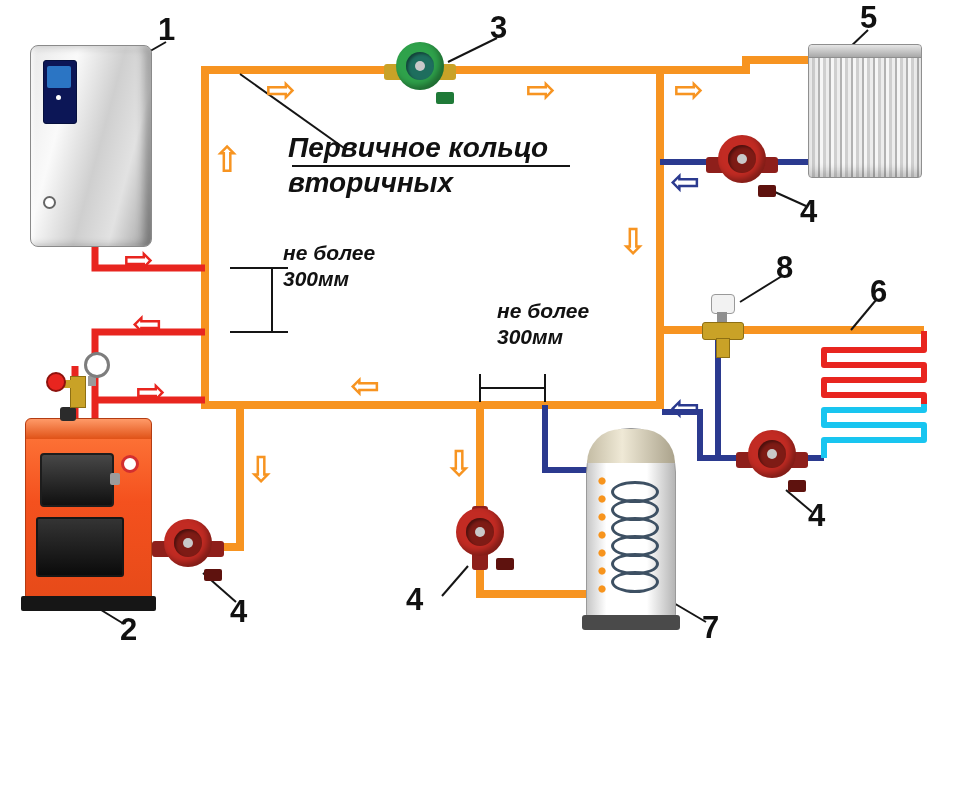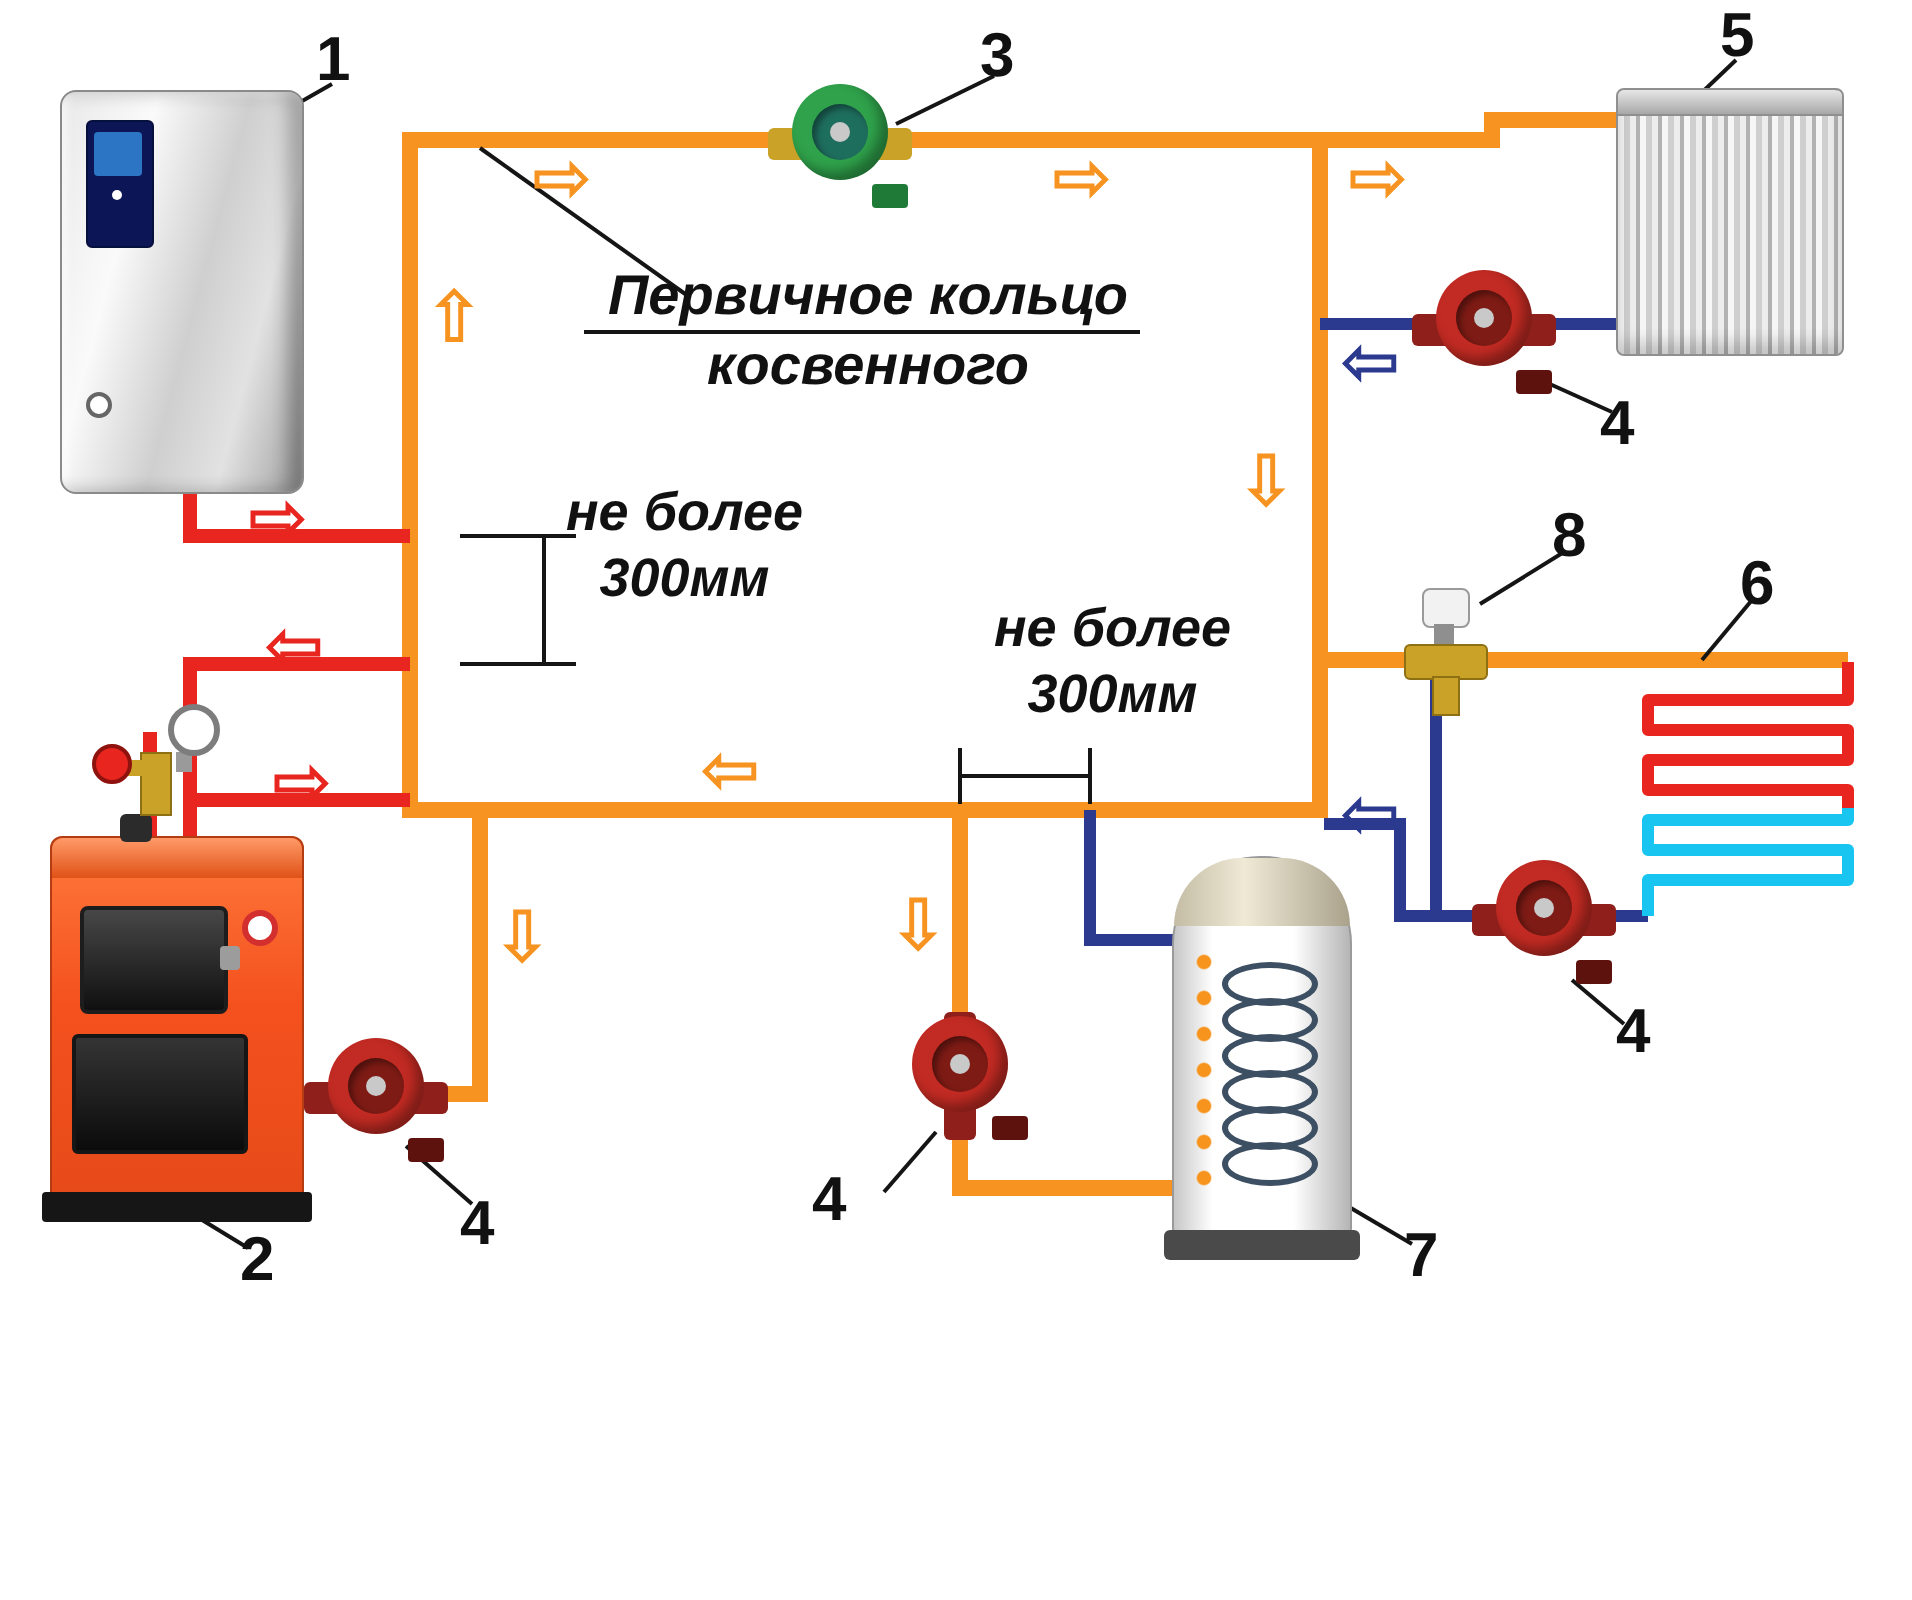--- a/index.html
+++ b/index.html
@@ -21,22 +21,22 @@
          font-weight:bold;user-select:none;}
   .ar-o{color:var(--arrow-orange,#F79421);}
   .ar-r{color:var(--arrow-red,#E8251F);}
   .ar-b{color:var(--arrow-blue,#2B3A8F);}
 
   
   .callout{position:absolute;font-size:31px;font-weight:bold;color:#111;}
 
   
   .note{position:absolute;font-weight:bold;font-style:italic;color:#111;}
-  .ring-title{left:288px;top:130px;width:292px;text-align:center;font-size:28px;line-height:1.25;}
-  .dim-note{font-size:27px;line-height:1.22;text-align:center;}
+  .ring-title{left:288px;top:130px;width:292px;text-align:left;font-size:28px;line-height:1.25;}
+  .dim-note{font-size:21px;line-height:1.22;}
   .dim1{left:283px;top:240px;}
   .dim2{left:497px;top:298px;}
 
   .legend{position:absolute;left:45px;top:650px;width:866px;text-align:center;
           font-size:27px;font-weight:bold;font-style:italic;color:#111;line-height:1.3;}
 
   
   .comp{position:absolute;}
 
   
@@ -286,21 +286,21 @@
   <div class="comp safety">
     <div class="riser"></div>
     <div class="arm"></div>
     <div class="wheel"></div>
     <div class="gstem"></div>
     <div class="gauge"></div>
   </div>
 
   <div class="note ring-title">
     <div>Первичное кольцо</div>
-    <div>косвенного</div>
+    <div>вторичных</div>
   </div>
   <div class="note dim-note dim1">
     <div>не более</div>
     <div>300мм</div>
   </div>
   <div class="note dim-note dim2">
     <div>не более</div>
     <div>300мм</div>
   </div>
 

